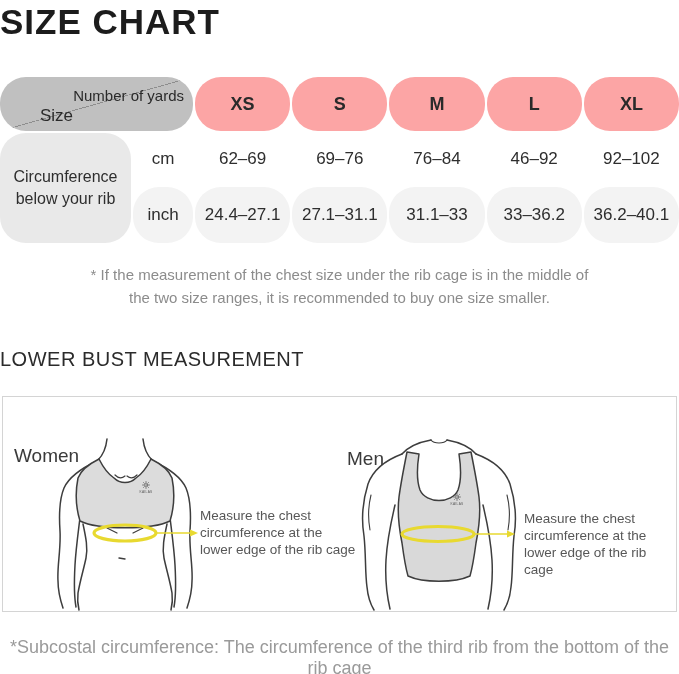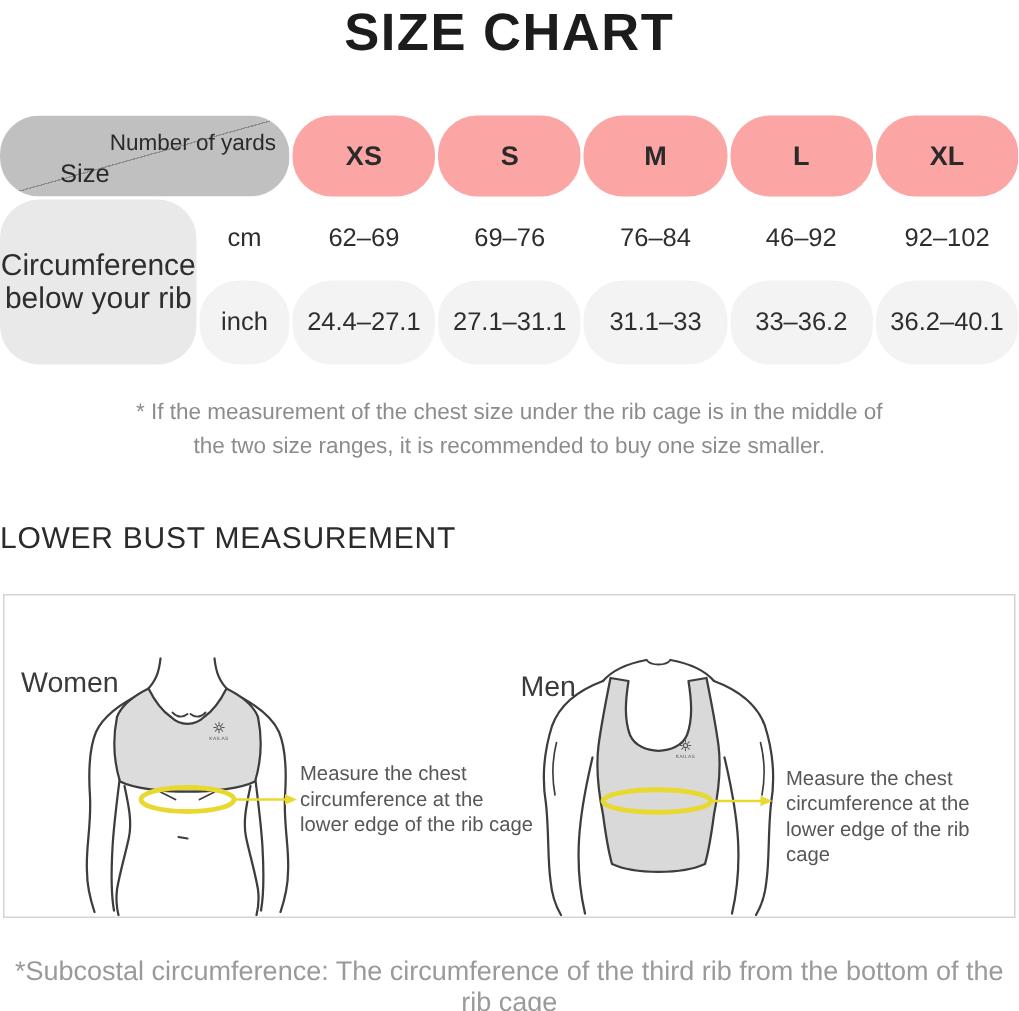--- a/index.html
+++ b/index.html
@@ -1,34 +1,34 @@
 <!DOCTYPE html>
 <html><head>
 <meta charset="utf-8">
 <style>
   html,body{margin:0;padding:0;background:#fff;}
   body{width:679px;height:674px;font-family:"Liberation Sans",sans-serif;}
   .canvas{position:relative;width:679px;height:674px;background:#fff;overflow:hidden;}
 
-  .page-title{position:absolute;top:2px;left:0;right:0;text-align:center;
+  .page-title{position:absolute;top:2px;left:0;right:0;text-align:left;
     font-size:35px;font-weight:bold;letter-spacing:1px;color:#1c1c1c;}
 
   
   .size-table{position:absolute;top:77px;left:0;width:679px;display:grid;
     grid-template-columns:131px 60px repeat(5,1fr);
     grid-template-rows:54px 52px 56px;gap:2px;background:#fff;color:#2e2e2e;}
   .cell{display:flex;align-items:center;justify-content:center;font-size:17px;border-radius:26px;}
   .cell.head{background:#fca5a5;font-size:18px;color:#2a2a2a;font-weight:bold;}
   .corner{grid-column:1/3;position:relative;background:#c0c0c0;
     background-image:linear-gradient(to bottom right,
       rgba(0,0,0,0) 49.6%, #8d8d8d 49.6%, #8d8d8d 50.4%, rgba(0,0,0,0) 50.4%);}
   .corner .top-label{position:absolute;top:10px;right:9px;font-size:15px;color:#2a2a2a;}
   .corner .bottom-label{position:absolute;bottom:5px;left:40px;font-size:17px;color:#2a2a2a;}
   .rowhead{grid-column:1;grid-row:2/4;background:#e9e9e9;text-align:center;
-    font-size:20px;line-height:22px;padding:0 8px;}
+    font-size:16px;line-height:22px;padding:0 8px;}
   .r-cm{background:#ffffff;}
   .r-inch{background:#f3f3f3;}
 
   .table-note{position:absolute;top:263px;left:0;right:0;text-align:center;
     font-size:15px;line-height:23px;color:#8c8c8c;}
 
   .section-heading{position:absolute;top:348px;left:0;font-size:20px;
     font-weight:500;letter-spacing:.5px;color:#2b2b2b;}
 
   

